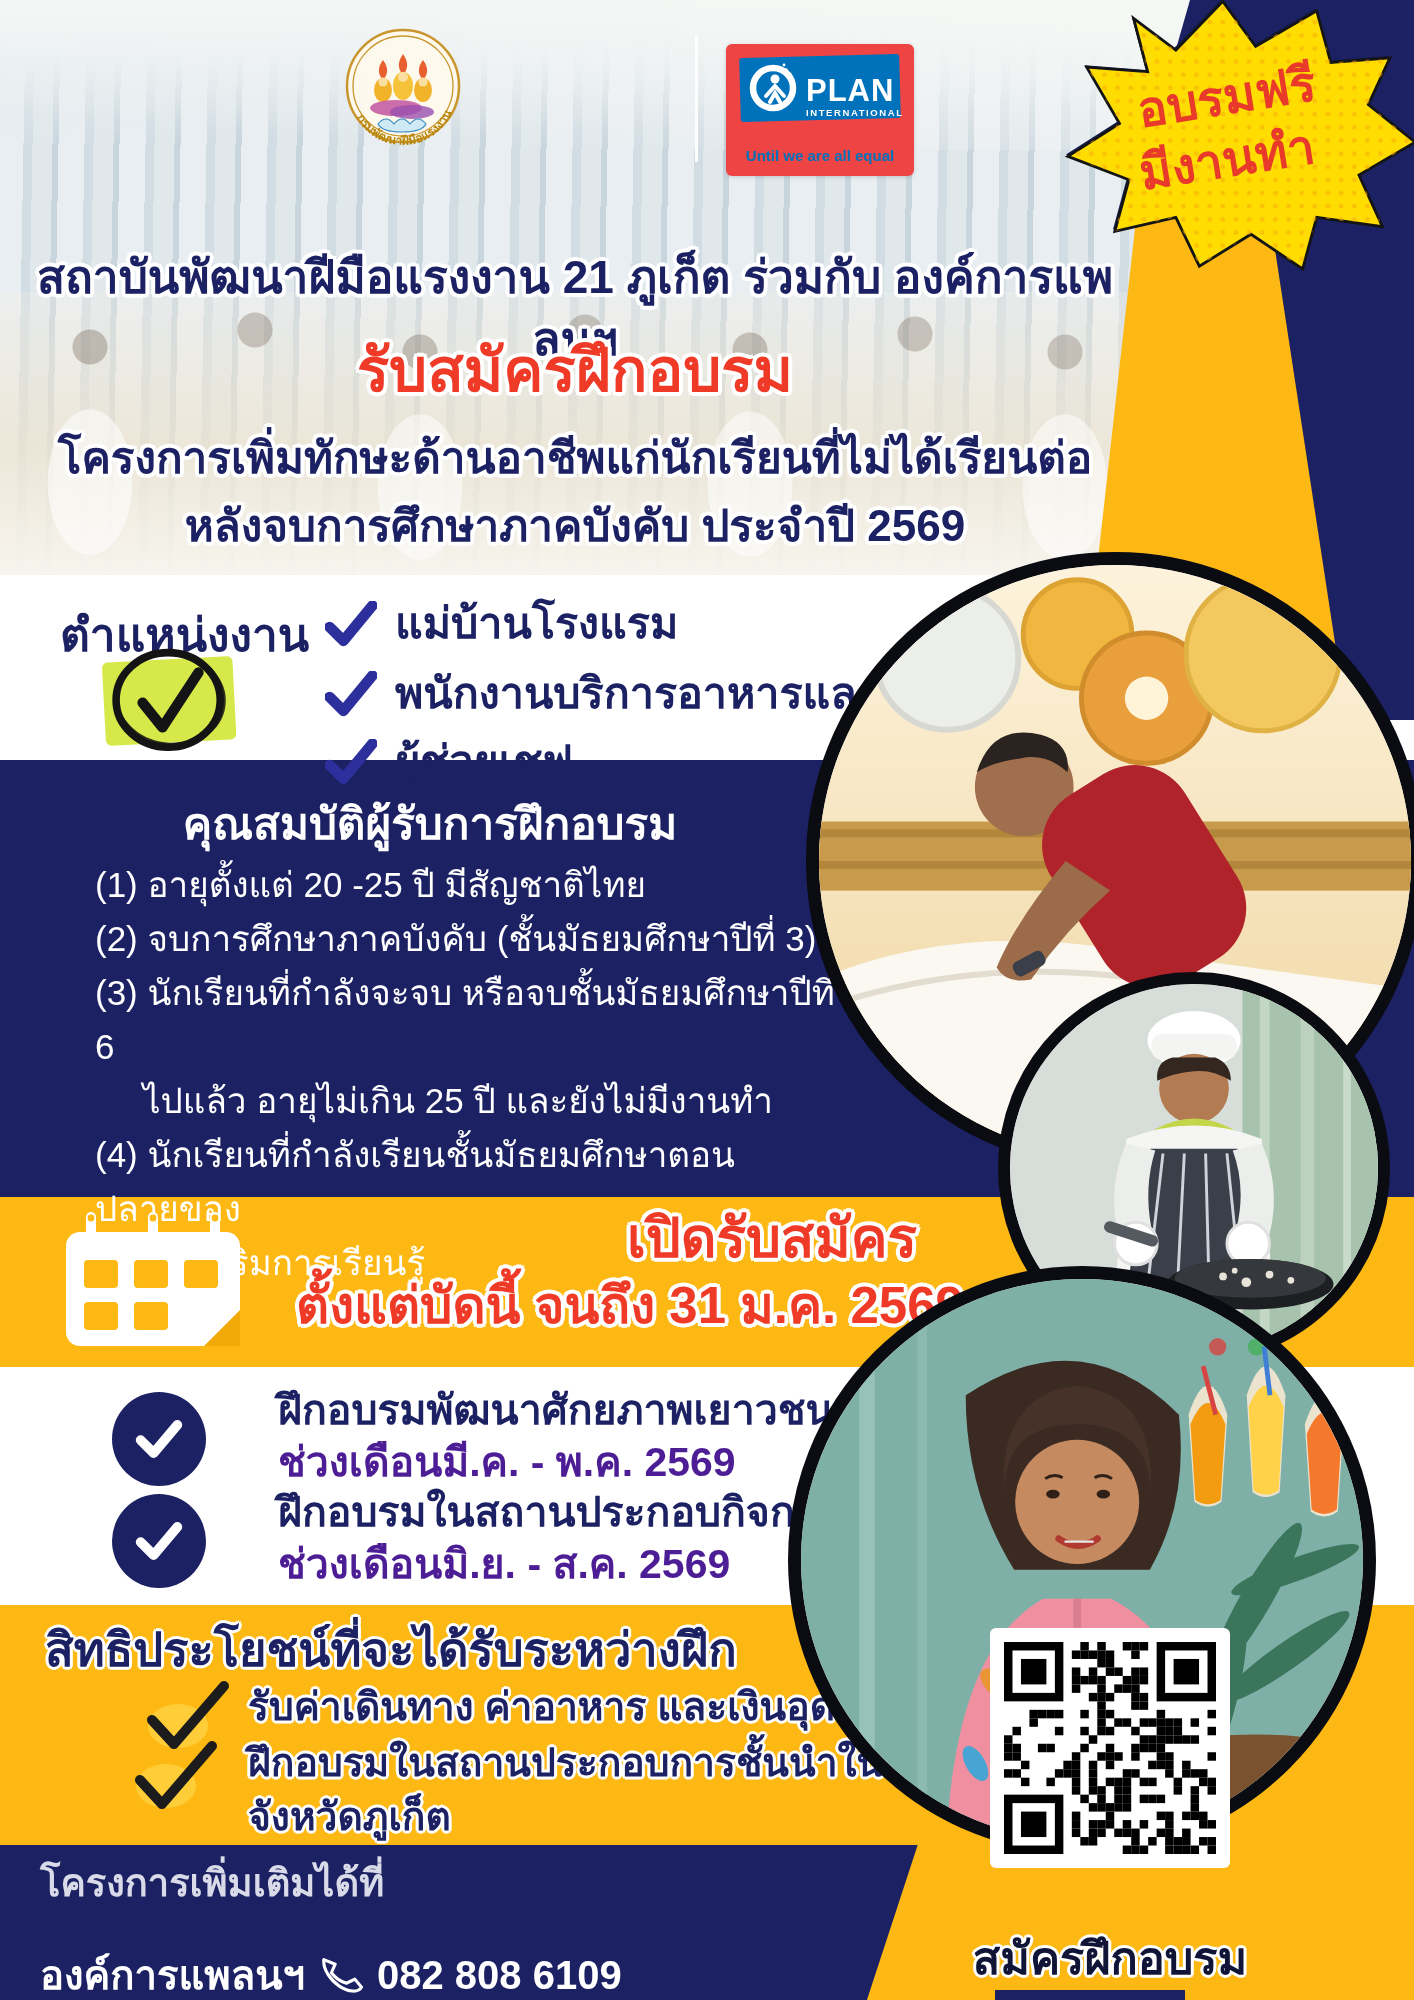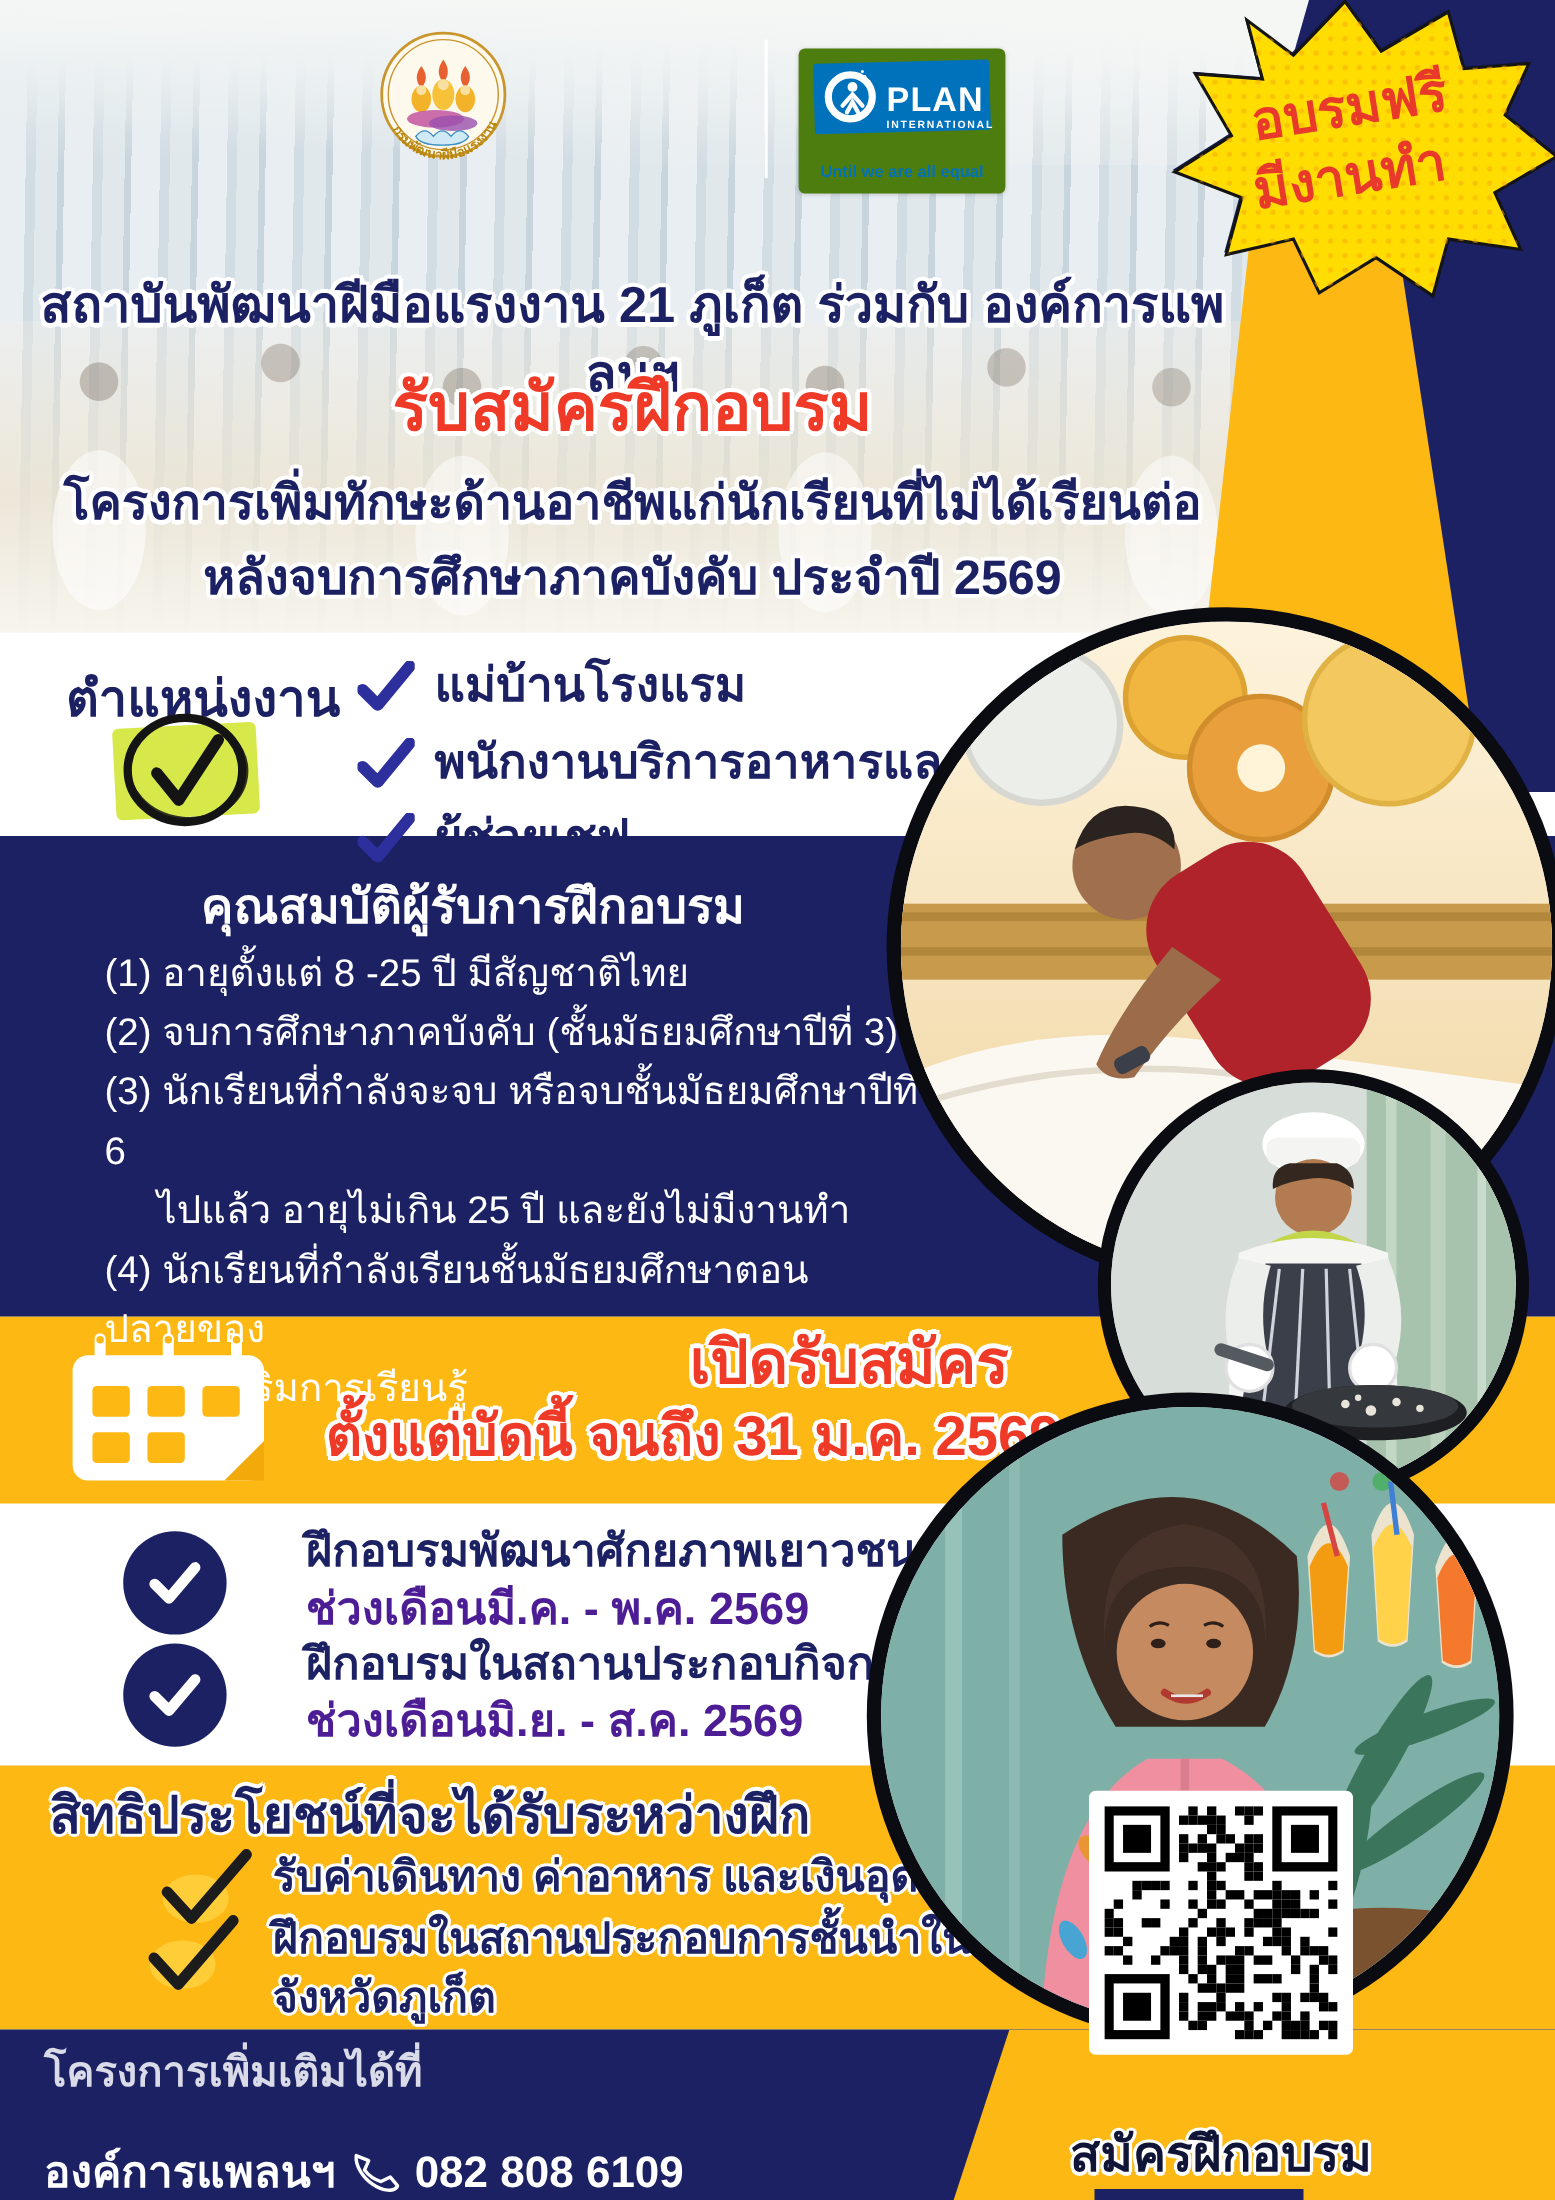--- a/index.html
+++ b/index.html
@@ -100,21 +100,21 @@
   
   .circle{border-radius:50%;overflow:hidden;box-sizing:border-box;background:#ddd;}
   .c-housekeeper{left:806px;top:552px;width:618px;height:618px;border:13px solid #0b0b12;z-index:5;}
   .c-chef{left:998px;top:972px;width:392px;height:392px;border:12px solid #0b0b12;z-index:6;}
   .c-drinks{left:788px;top:1266px;width:588px;height:588px;border:13px solid #0b0b12;z-index:7;}
   .circle svg{display:block;width:100%;height:100%;}
 
   
   .dept-logo{left:338px;top:24px;width:130px;height:142px;z-index:4;}
   .logo-divider{left:695px;top:36px;width:3px;height:126px;background:rgba(255,255,255,.92);z-index:4;}
-  .plan-card{left:726px;top:44px;width:188px;height:132px;background:#4d7c0f;border-radius:6px;z-index:4;
+  .plan-card{left:726px;top:44px;width:188px;height:132px;background:#ef4444;border-radius:6px;z-index:4;
     box-shadow:0 1px 4px rgba(0,0,0,.15);}
   .starburst{left:1035px;top:-8px;width:385px;height:300px;z-index:8;}
   .qr-box{left:990px;top:1628px;width:240px;height:240px;background:#fff;border-radius:6px;z-index:8;
     display:flex;align-items:center;justify-content:center;}
   .qr-label{left:955px;top:1922px;width:310px;text-align:center;font-size:45px;font-weight:bold;
     color:#101537;z-index:8;}
 </style>
 </head>
 <body>
 
@@ -230,21 +230,21 @@
   </div>
   <div class="abs pos-row pos-r3">
     <svg width="52" height="46" viewBox="0 0 34 30">
       <polyline points="3,17 12,26 31,3" fill="none" stroke="#2c2f9c" stroke-width="7" stroke-linecap="round" stroke-linejoin="round"></polyline>
     </svg>
     <span class="txt">ผู้ช่วยเชฟ</span>
   </div>
 
   <div class="abs q-title">คุณสมบัติผู้รับการฝึกอบรม</div>
   <div class="abs q-list">
-    <div class="q-line">(1) อายุตั้งแต่ 8 -25 ปี   มีสัญชาติไทย</div>
+    <div class="q-line">(1) อายุตั้งแต่ 20 -25 ปี   มีสัญชาติไทย</div>
     <div class="q-line">(2) จบการศึกษาภาคบังคับ (ชั้นมัธยมศึกษาปีที่ 3)</div>
     <div class="q-line">(3) นักเรียนที่กำลังจะจบ หรือจบชั้นมัธยมศึกษาปีที่ 6</div>
     <div class="q-line indent">ไปแล้ว อายุไม่เกิน 25 ปี และยังไม่มีงานทำ</div>
     <div class="q-line">(4) นักเรียนที่กำลังเรียนชั้นมัธยมศึกษาตอนปลายของ</div>
     <div class="q-line">กรมส่งเสริมการเรียนรู้</div>
   </div>
 
   <div class="abs cal-icon">
     <svg viewBox="0 0 190 142">
       <rect x="8" y="22" width="174" height="114" rx="14" fill="#ffffff"></rect>

